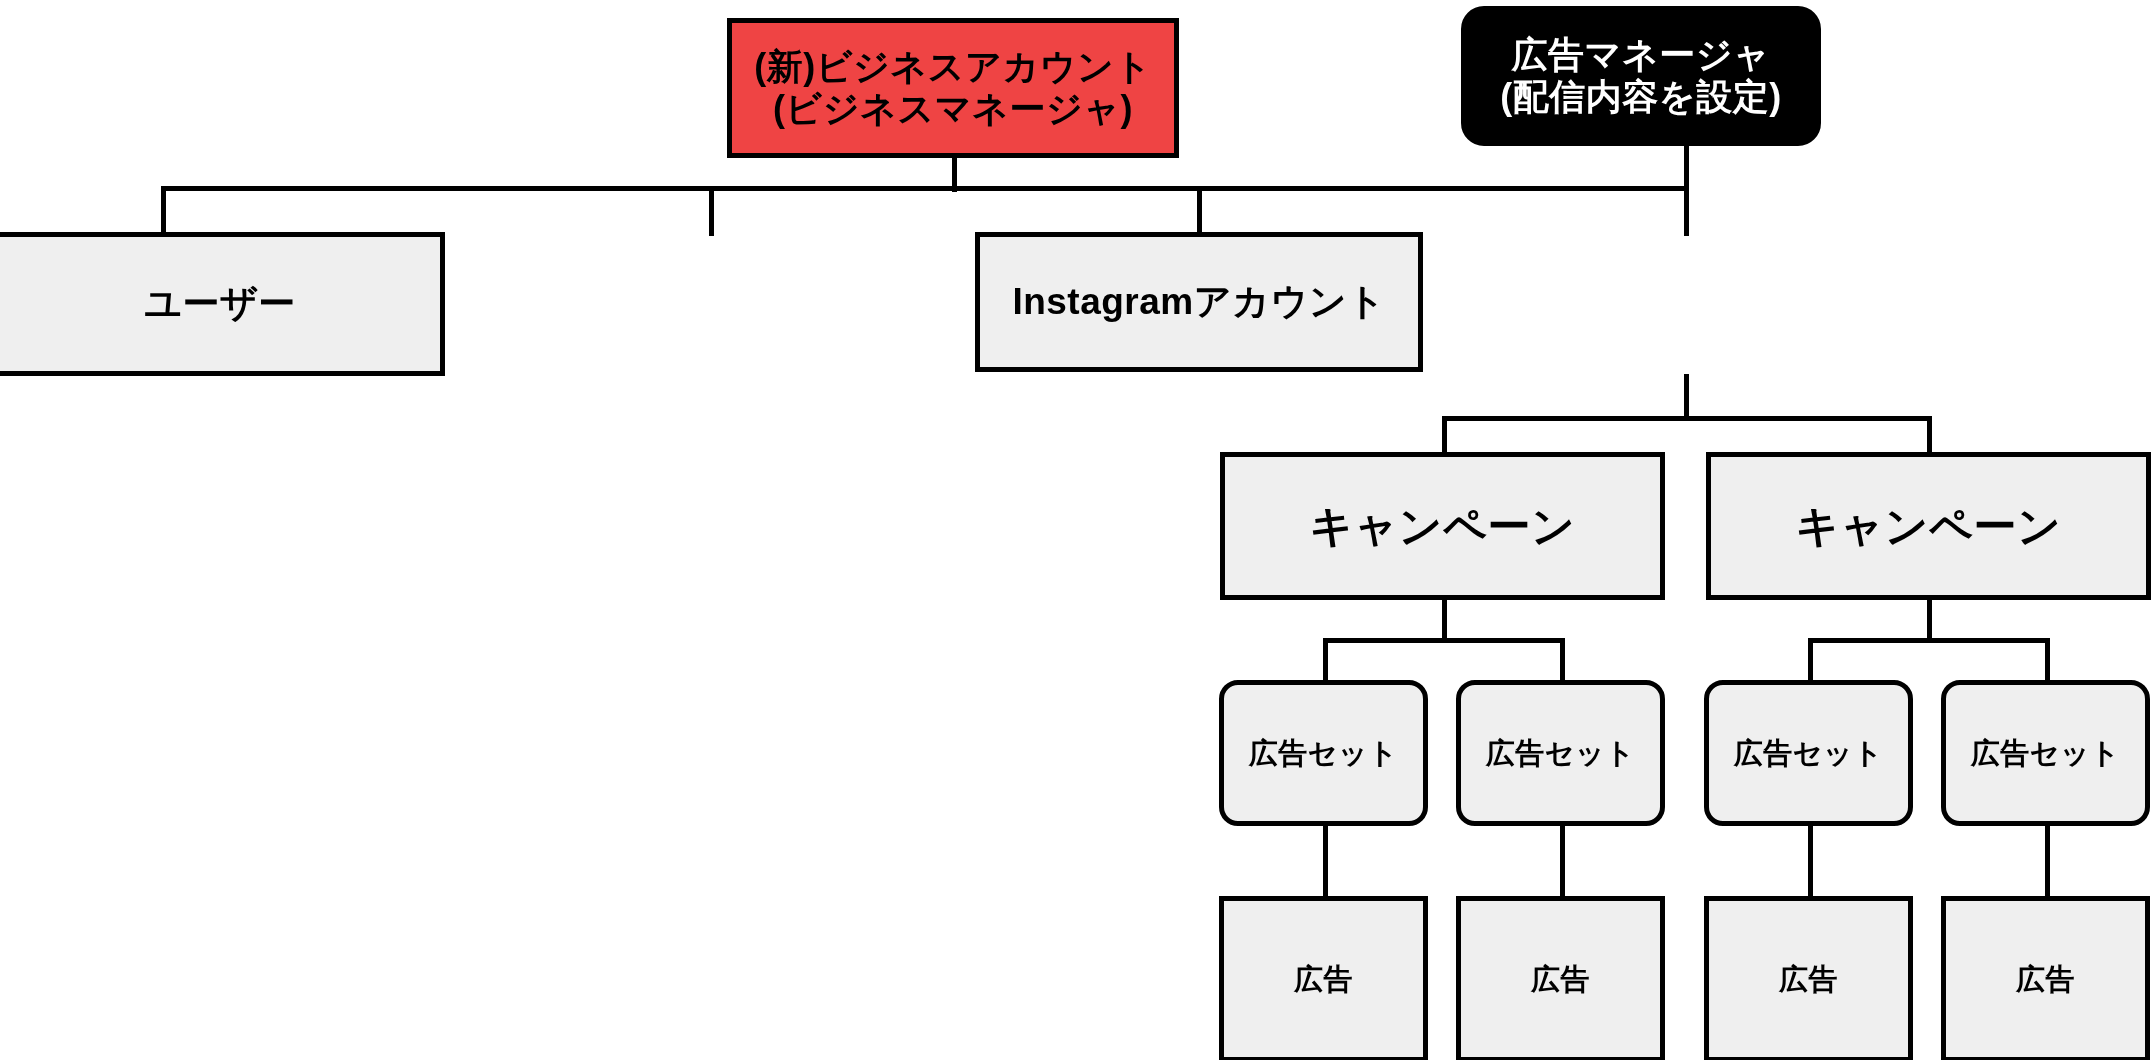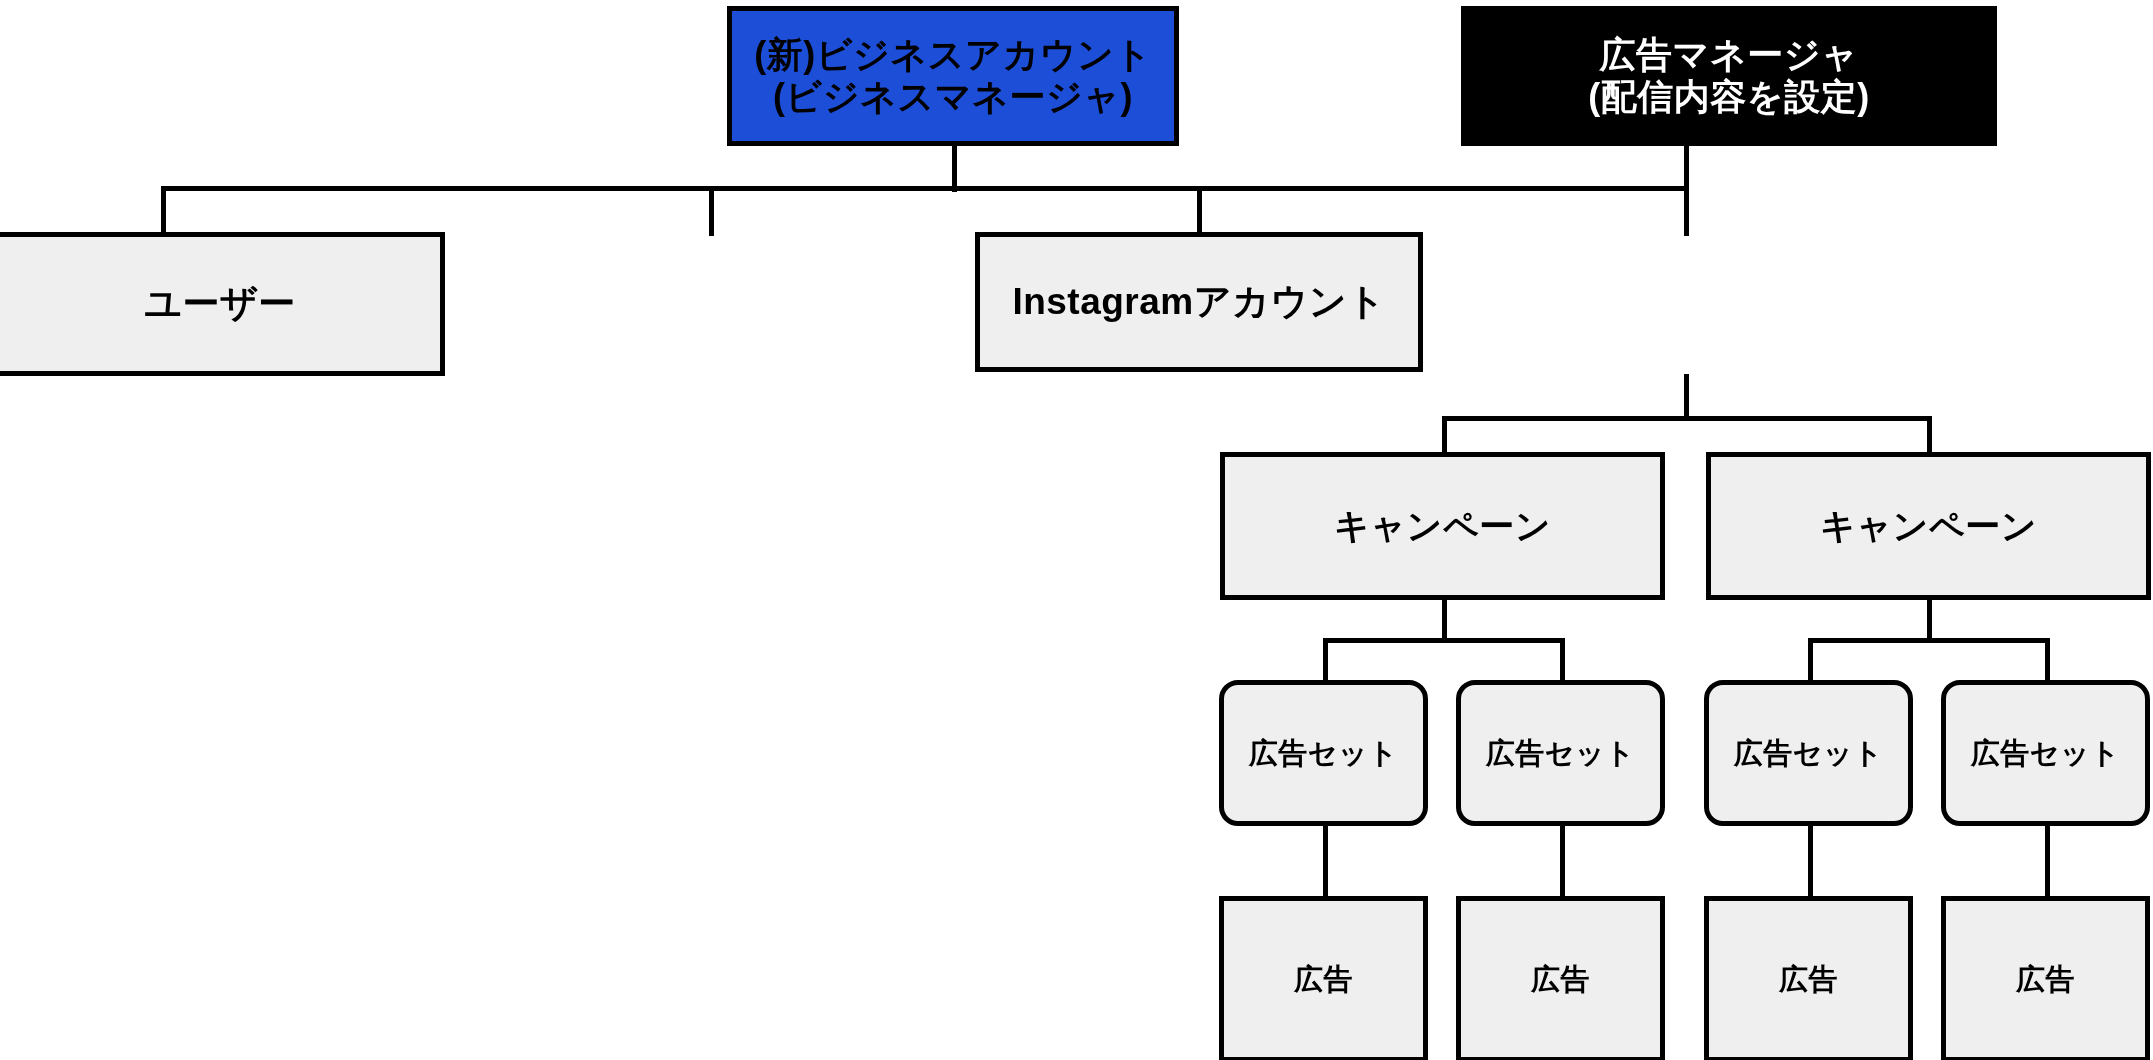--- a/index.html
+++ b/index.html
@@ -28,36 +28,37 @@
     align-items: center;
     justify-content: center;
     text-align: center;
     font-weight: bold;
     line-height: 1.18;
     z-index: 3;
     white-space: pre-line;
     letter-spacing: 0.5px;
   }
   .node.yellow {
-    background: #1d4ed8;
+    background: #ef4444;
     color: #000000;
+    margin-top: 12px;
   }
   .node.black {
     background: #000000;
     color: #FFFFFF;
     border-color: #000000;
   }
   .node.red {
     background: #CC0000;
     color: #FFFFFF;
     border-color: #000000;
   }
   .t-root   { font-size: 36px; }
   .t-level2 { font-size: 37px; }
-  .t-camp   { font-size: 35px; justify-content: center; }
+  .t-camp   { font-size: 43px; justify-content: center; }
   .t-adset  { font-size: 29px; border-radius: 19px; }
   .t-ad     { font-size: 29px; }
 
   .line {
     position: absolute;
     background: #000000;
     z-index: 1;
   }
   .vline { width: 5px; }
   .hline { height: 5px; }
@@ -94,21 +95,21 @@
   <div class="line vline" style="left:1323px; top:824px; height:74px;"></div>
   <div class="line vline" style="left:1560px; top:824px; height:74px;"></div>
   <div class="line vline" style="left:1808px; top:824px; height:74px;"></div>
   <div class="line vline" style="left:2045px; top:824px; height:74px;"></div>
 
   <div class="node yellow t-root" style="left:727px; top:6px; width:452px; height:140px;">
     <span>(新)ビジネスアカウント
 (ビジネスマネージャ)</span>
   </div>
 
-  <div class="node black t-root" style="left:1461px; top:6px; width:536px; height:140px;">
+  <div class="node black t-root" style="left:1461px; top:6px; width:360px; height:140px;border-radius:23px;">
     <span>広告マネージャ
 (配信内容を設定)</span>
   </div>
 
   <div class="node t-level2" style="left:-5px; top:232px; width:450px; height:144px;">
     <span>ユーザー</span>
   </div>
 
 
   <div class="node t-level2" style="left:975px; top:232px; width:448px; height:140px;">

